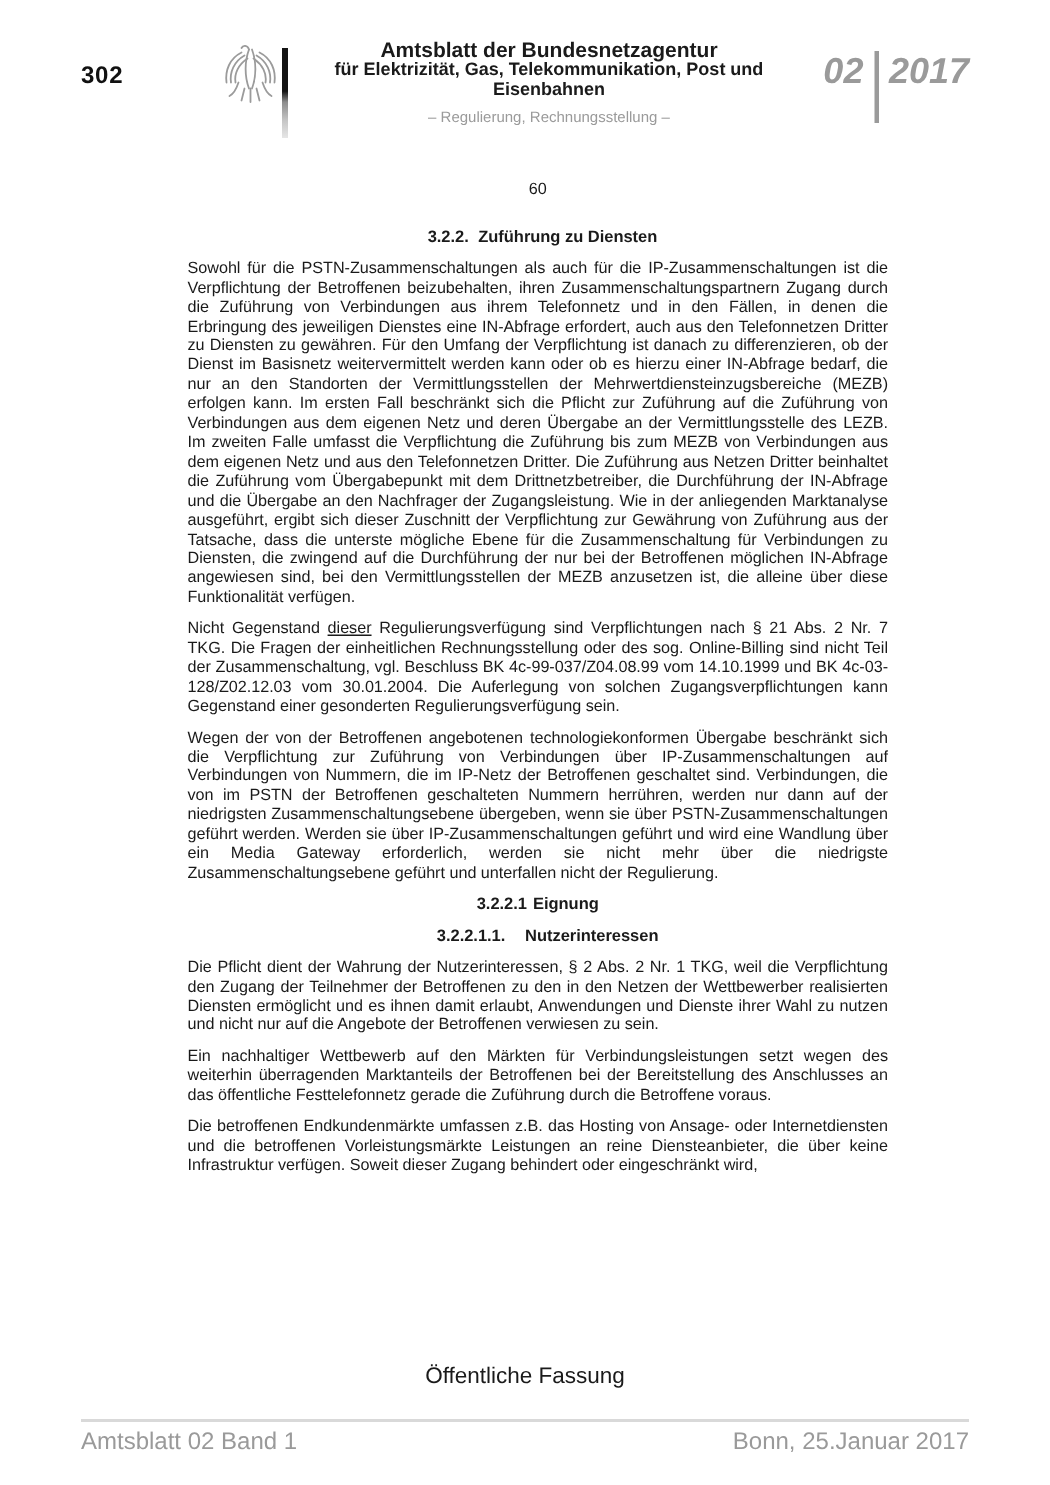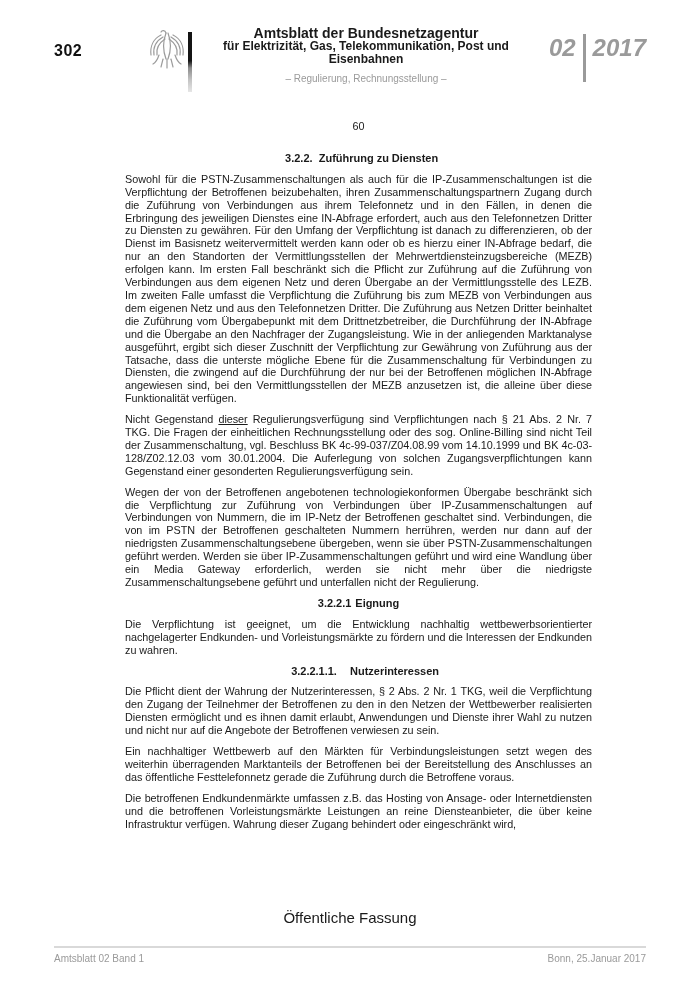--- a/index.html
+++ b/index.html
@@ -66,21 +66,21 @@
     position:absolute;left:0;right:0;top:909px;text-align:center;
     font-size:15px;color:#1a1a1a;
   }
   .foot-rule{
     position:absolute;left:54px;right:54px;top:946px;height:2px;
     background:#d9d9d9;
   }
   .foot-meta{
     position:absolute;left:54px;right:54px;top:953px;
     display:flex;justify-content:space-between;
-    font-size:10px;color:#9a9a9a;
+    font-size:16px;color:#9a9a9a;
   }
 </style>
 </head>
 <body>
 
 <div class="page">
 
   <header class="hdr">
     <div class="hdr-pagenum">302</div>
 
@@ -127,29 +127,28 @@
     <h3 class="h">
       <span class="hnum w40">3.2.2.</span><span>Zuführung zu Diensten</span>
     </h3>
     <p>Sowohl für die PSTN-Zusammenschaltungen als auch für die IP-Zusammenschaltungen ist die Verpflichtung der Betroffenen beizubehalten, ihren Zusammenschaltungspartnern Zugang durch die Zuführung von Verbindungen aus ihrem Telefonnetz und in den Fällen, in denen die Erbringung des jeweiligen Dienstes eine IN-Abfrage erfordert, auch aus den Telefonnetzen Dritter zu Diensten zu gewähren. Für den Umfang der Verpflichtung ist danach zu differenzieren, ob der Dienst im Basisnetz weitervermittelt werden kann oder ob es hierzu einer IN-Abfrage bedarf, die nur an den Standorten der Vermittlungsstellen der Mehrwertdiensteinzugsbereiche (MEZB) erfolgen kann. Im ersten Fall beschränkt sich die Pflicht zur Zuführung auf die Zuführung von Verbindungen aus dem eigenen Netz und deren Übergabe an der Vermittlungsstelle des LEZB. Im zweiten Falle umfasst die Verpflichtung die Zuführung bis zum MEZB von Verbindungen aus dem eigenen Netz und aus den Telefonnetzen Dritter. Die Zuführung aus Netzen Dritter beinhaltet die Zuführung vom Übergabepunkt mit dem Drittnetzbetreiber, die Durchführung der IN-Abfrage und die Übergabe an den Nachfrager der Zugangsleistung. Wie in der anliegenden Marktanalyse ausgeführt, ergibt sich dieser Zuschnitt der Verpflichtung zur Gewährung von Zuführung aus der Tatsache, dass die unterste mögliche Ebene für die Zusammenschaltung für Verbindungen zu Diensten, die zwingend auf die Durchführung der nur bei der Betroffenen möglichen IN-Abfrage angewiesen sind, bei den Vermittlungsstellen der MEZB anzusetzen ist, die alleine über diese Funktionalität verfügen.</p>
     <p><span>Nicht Gegenstand </span><span class="u">dieser</span><span> Regulierungsverfügung sind Verpflichtungen nach § 21 Abs. 2 Nr. 7 TKG. Die Fragen der einheitlichen Rechnungsstellung oder des sog. Online-Billing sind nicht Teil der Zusammenschaltung, vgl. Beschluss BK 4c-99-037/Z04.08.99 vom 14.10.1999 und BK 4c-03-128/Z02.12.03 vom 30.01.2004. Die Auferlegung von solchen Zugangsverpflichtungen kann Gegenstand einer gesonderten Regulierungsverfügung sein.</span></p>
     <p>Wegen der von der Betroffenen angebotenen technologiekonformen Übergabe beschränkt sich die Verpflichtung zur Zuführung von Verbindungen über IP-Zusammenschaltungen auf Verbindungen von Nummern, die im IP-Netz der Betroffenen geschaltet sind. Verbindungen, die von im PSTN der Betroffenen geschalteten Nummern herrühren, werden nur dann auf der niedrigsten Zusammenschaltungsebene übergeben, wenn sie über PSTN-Zusammenschaltungen geführt werden. Werden sie über IP-Zusammenschaltungen geführt und wird eine Wandlung über ein Media Gateway erforderlich, werden sie nicht mehr über die niedrigste Zusammenschaltungsebene geführt und unterfallen nicht der Regulierung.</p>
 
     <h3 class="h h-gapbig">
       <span class="hnum tight">3.2.2.1</span><span>Eignung</span>
     </h3>
-    <p>Die Verpflichtung ist geeignet, um die Entwicklung nachhaltig wettbewerbsorientierter nachgelagerter Endkunden- und Vorleistungsmärkte zu fördern und die Interessen der Endkunden zu wahren.</p>
 
     <h3 class="h h-gap">
       <span class="hnum w72">3.2.2.1.1.</span><span>Nutzerinteressen</span>
     </h3>
     <p>Die Pflicht dient der Wahrung der Nutzerinteressen, § 2 Abs. 2 Nr. 1 TKG, weil die Verpflichtung den Zugang der Teilnehmer der Betroffenen zu den in den Netzen der Wettbewerber realisierten Diensten ermöglicht und es ihnen damit erlaubt, Anwendungen und Dienste ihrer Wahl zu nutzen und nicht nur auf die Angebote der Betroffenen verwiesen zu sein.</p>
 
     <p>Ein nachhaltiger Wettbewerb auf den Märkten für Verbindungsleistungen setzt wegen des weiterhin überragenden Marktanteils der Betroffenen bei der Bereitstellung des Anschlusses an das öffentliche Festtelefonnetz gerade die Zuführung durch die Betroffene voraus.</p>
-    <p>Die betroffenen Endkundenmärkte umfassen z.B. das Hosting von Ansage- oder Internetdiensten und die betroffenen Vorleistungsmärkte Leistungen an reine Diensteanbieter, die über keine Infrastruktur verfügen. Wahrung dieser Zugang behindert oder eingeschränkt wird,</p>
+    <p>Die betroffenen Endkundenmärkte umfassen z.B. das Hosting von Ansage- oder Internetdiensten und die betroffenen Vorleistungsmärkte Leistungen an reine Diensteanbieter, die über keine Infrastruktur verfügen. Soweit dieser Zugang behindert oder eingeschränkt wird,</p>
   </main>
 
   <div class="pub-version">Öffentliche Fassung</div>
   <div class="foot-rule"></div>
   <footer class="foot-meta">
     <span>Amtsblatt 02 Band 1</span>
     <span>Bonn, 25.Januar 2017</span>
   </footer>
 
 </div>

